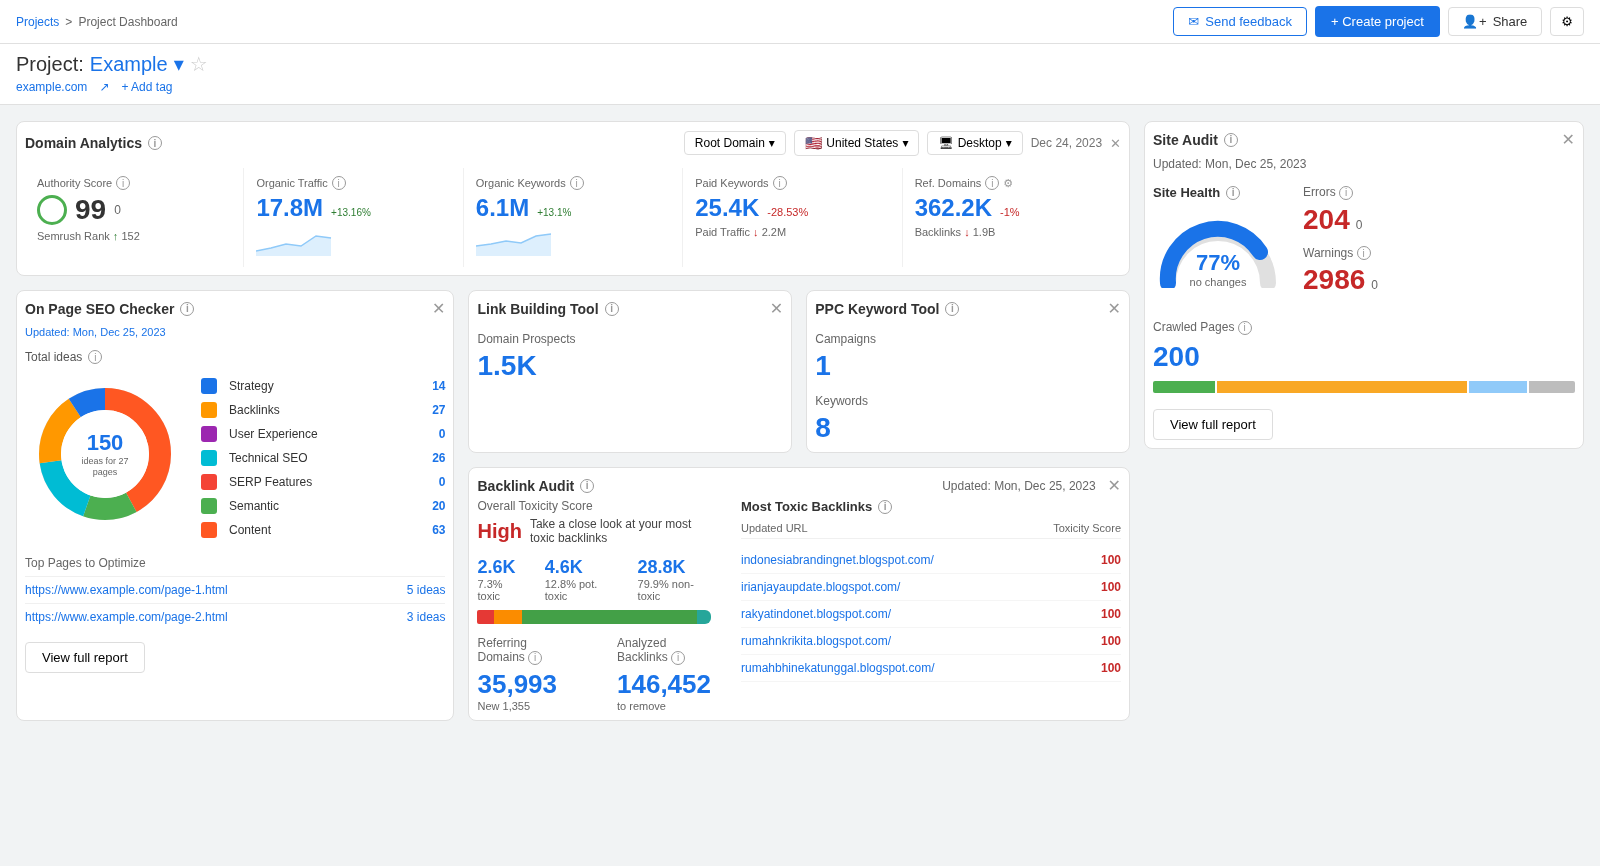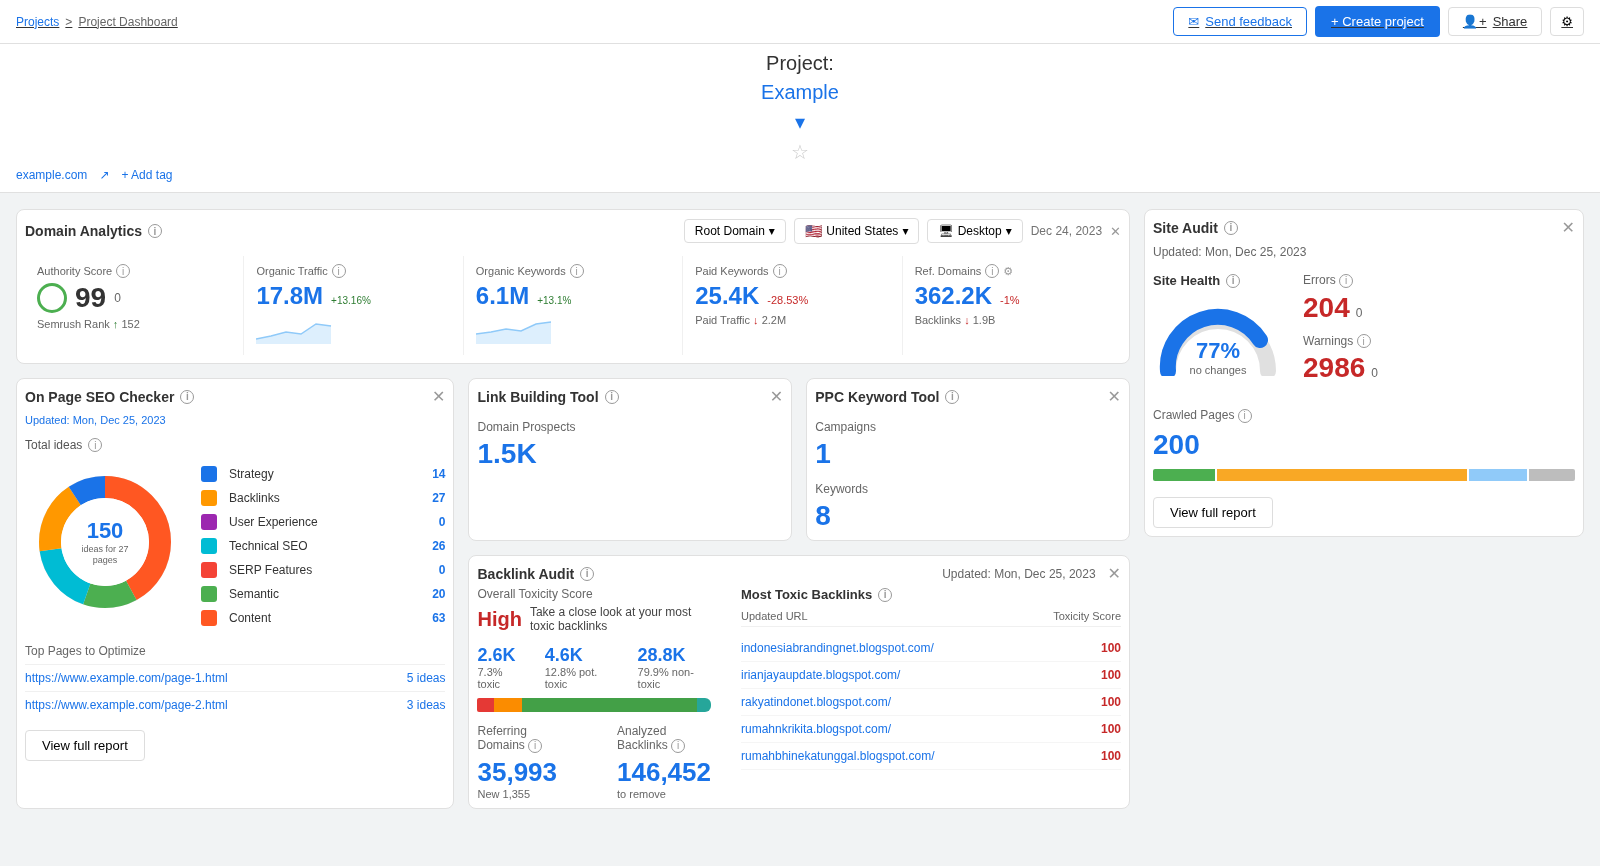--- a/index.html
+++ b/index.html
@@ -5,21 +5,20 @@
     * { box-sizing: border-box; margin: 0; padding: 0; }
     body { font-family: Arial, sans-serif; background: #f1f3f4; font-size: 13px; color: #333; }
     
     .top-bar {
       background: #fff;
       border-bottom: 1px solid #e0e0e0;
       padding: 6px 16px;
       display: flex;
       align-items: center;
       justify-content: space-between;
-      text-decoration: underline;
     }
     .breadcrumb { display: flex; align-items: center; gap: 6px; color: #666; font-size: 12px; }
     .breadcrumb a { color: #1a73e8; text-decoration: none; }
     .top-bar-right { display: flex; align-items: center; gap: 8px; }
     .btn-feedback {
       border: 1px solid #1a73e8; color: #1a73e8; background: #fff;
       padding: 6px 14px; border-radius: 4px; cursor: pointer; font-size: 13px;
       display: flex; align-items: center; gap: 6px;
     }
     .btn-create {
@@ -35,21 +34,21 @@
     .btn-gear {
       border: 1px solid #ddd; background: #fff;
       padding: 6px 10px; border-radius: 4px; cursor: pointer; font-size: 13px;
     }
 
     .project-header {
       background: #fff;
       padding: 8px 16px 10px;
       border-bottom: 1px solid #e0e0e0;
     }
-    .project-title { font-size: 20px; font-weight: 500; display: flex; align-items: center; gap: 6px; flex-direction: column; }
+    .project-title { font-size: 20px; font-weight: 500; display: flex; align-items: center; gap: 6px; }
     .project-title span.example { color: #1a73e8; }
     .project-sub { display: flex; align-items: center; gap: 12px; margin-top: 4px; color: #555; font-size: 12px; }
     .project-sub a { color: #1a73e8; text-decoration: none; }
 
     .main-content { padding: 16px; display: flex; gap: 14px; }
     .left-col { flex: 1; display: flex; flex-direction: column; gap: 14px; }
     .right-col { width: 440px; display: flex; flex-direction: column; gap: 14px; }
 
     .card {
       background: #fff;

